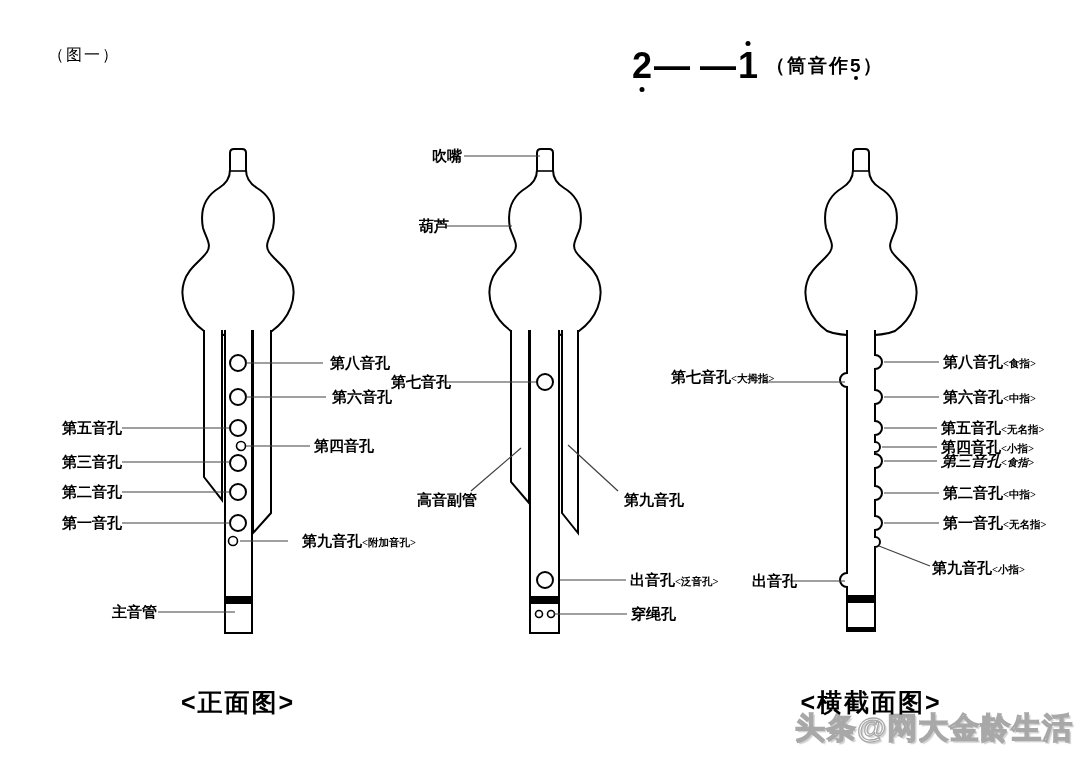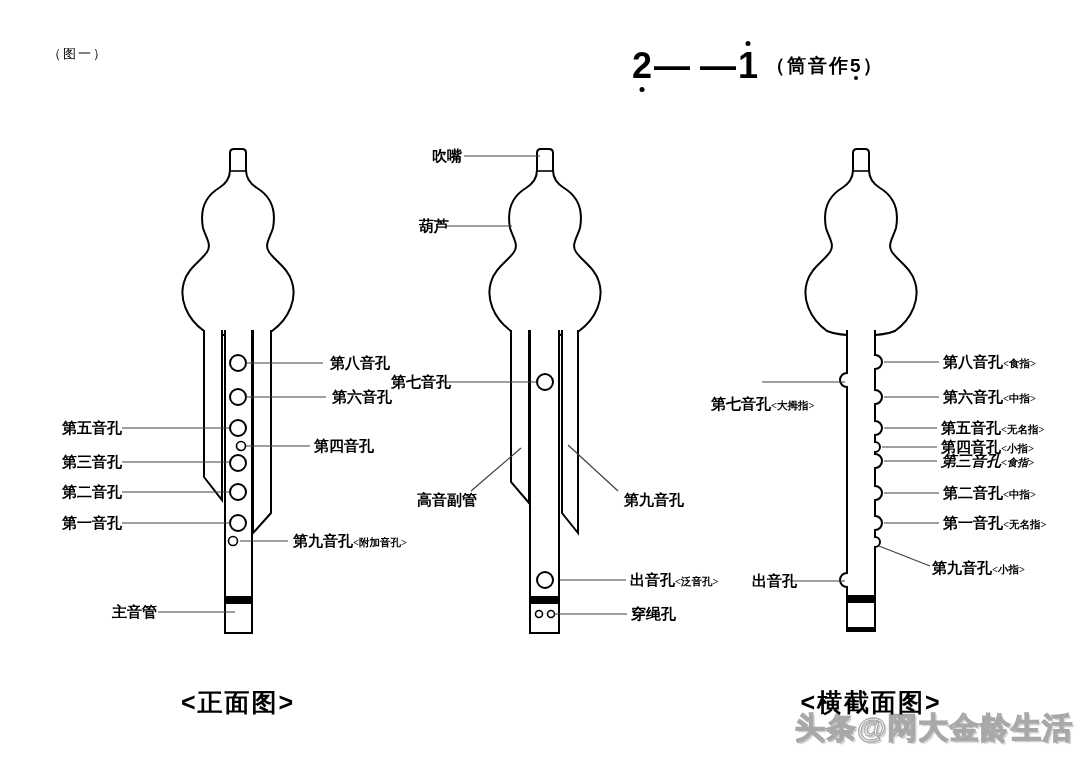--- a/index.html
+++ b/index.html
@@ -1,20 +1,20 @@
 <!DOCTYPE html>
 <html><head>
 <meta charset="utf-8">
 <style>
   html,body{margin:0;padding:0;background:#fff;}
   #canvas{position:relative;width:1080px;height:763px;background:#ffffff;overflow:hidden;
           font-family:"Liberation Serif","DejaVu Serif",serif;color:#000;}
   svg{position:absolute;left:0;top:0;}
   .abs{position:absolute;}
-  .fig-label{font-size:13px;letter-spacing:2px;}
+  .fig-label{font-size:16px;letter-spacing:2px;}
   .title{font-family:"Liberation Sans","DejaVu Sans",sans-serif;font-size:30px;font-weight:bold;letter-spacing:7px;}
   .notation{display:flex;align-items:center;font-family:"Liberation Sans","DejaVu Sans",sans-serif;font-weight:bold;}
   .notation .big{font-size:36px;line-height:44px;}
   .num-wrap{position:relative;display:inline-block;}
   .dot{position:absolute;left:50%;transform:translateX(-50%);width:5px;height:5px;background:#000;border-radius:50%;}
   .dot.below{bottom:-4px;}
   .dot.above{top:-3px;}
   .dot.sm{width:4px;height:4px;bottom:-3px;}
   .dashes{font-size:34px;margin:0 2px;white-space:pre;}
   .suffix{font-size:19px;margin-left:8px;letter-spacing:2px;display:inline-flex;align-items:center;}
@@ -129,33 +129,33 @@
     </span>
   </div>
 
   <div class="abs lbl" style="left:330px;top:354px;">第八音孔</div>
   <div class="abs lbl" style="left:332px;top:388px;">第六音孔</div>
   <div class="abs lbl" style="left:62px;top:419px;">第五音孔</div>
   <div class="abs lbl" style="left:314px;top:437px;">第四音孔</div>
   <div class="abs lbl" style="left:62px;top:453px;">第三音孔</div>
   <div class="abs lbl" style="left:62px;top:483px;">第二音孔</div>
   <div class="abs lbl" style="left:62px;top:514px;">第一音孔</div>
-  <div class="abs lbl" style="left:293px;top:532px;"><span>第九音孔</span><span class="sub">&lt;附加音孔&gt;</span></div>
+  <div class="abs lbl" style="left:302px;top:532px;"><span>第九音孔</span><span class="sub">&lt;附加音孔&gt;</span></div>
   <div class="abs lbl" style="left:112px;top:603px;">主音管</div>
   <div class="abs caption" style="left:148px;top:686px;">&lt;正面图&gt;</div>
 
   <div class="abs lbl" style="left:432px;top:147px;">吹嘴</div>
   <div class="abs lbl" style="left:419px;top:217px;">葫芦</div>
   <div class="abs lbl" style="left:391px;top:373px;">第七音孔</div>
   <div class="abs lbl" style="left:417px;top:491px;">高音副管</div>
   <div class="abs lbl" style="left:624px;top:491px;">第九音孔</div>
   <div class="abs lbl" style="left:630px;top:571px;"><span>出音孔</span><span class="sub">&lt;泛音孔&gt;</span></div>
   <div class="abs lbl" style="left:631px;top:605px;">穿绳孔</div>
 
-  <div class="abs lbl" style="left:671px;top:395px;margin-left:40px;"><span>第七音孔</span><span class="sub">&lt;大拇指&gt;</span></div>
+  <div class="abs lbl" style="left:671px;top:368px;"><span>第七音孔</span><span class="sub">&lt;大拇指&gt;</span></div>
   <div class="abs lbl" style="left:943px;top:353px;"><span>第八音孔</span><span class="sub">&lt;食指&gt;</span></div>
   <div class="abs lbl" style="left:943px;top:388px;"><span>第六音孔</span><span class="sub">&lt;中指&gt;</span></div>
   <div class="abs lbl" style="left:941px;top:419px;"><span>第五音孔</span><span class="sub">&lt;无名指&gt;</span></div>
   <div class="abs lbl" style="left:941px;top:438px;"><span>第四音孔</span><span class="sub">&lt;小指&gt;</span></div>
   <div class="abs lbl" style="left:941px;top:452px;font-style:italic;"><span>第三音孔</span><span class="sub">&lt;食指&gt;</span></div>
   <div class="abs lbl" style="left:943px;top:484px;"><span>第二音孔</span><span class="sub">&lt;中指&gt;</span></div>
   <div class="abs lbl" style="left:943px;top:514px;"><span>第一音孔</span><span class="sub">&lt;无名指&gt;</span></div>
   <div class="abs lbl" style="left:932px;top:559px;"><span>第九音孔</span><span class="sub">&lt;小指&gt;</span></div>
   <div class="abs lbl" style="left:752px;top:572px;">出音孔</div>
   <div class="abs watermark" style="left:795px;top:708px;">头条@网大金龄生活</div>

